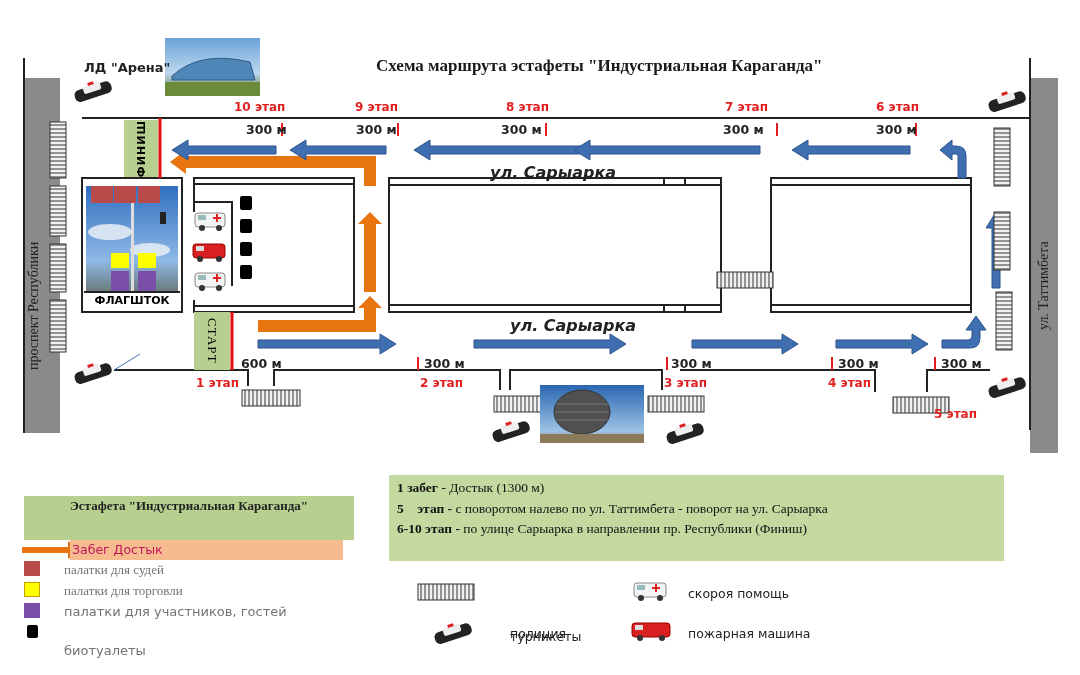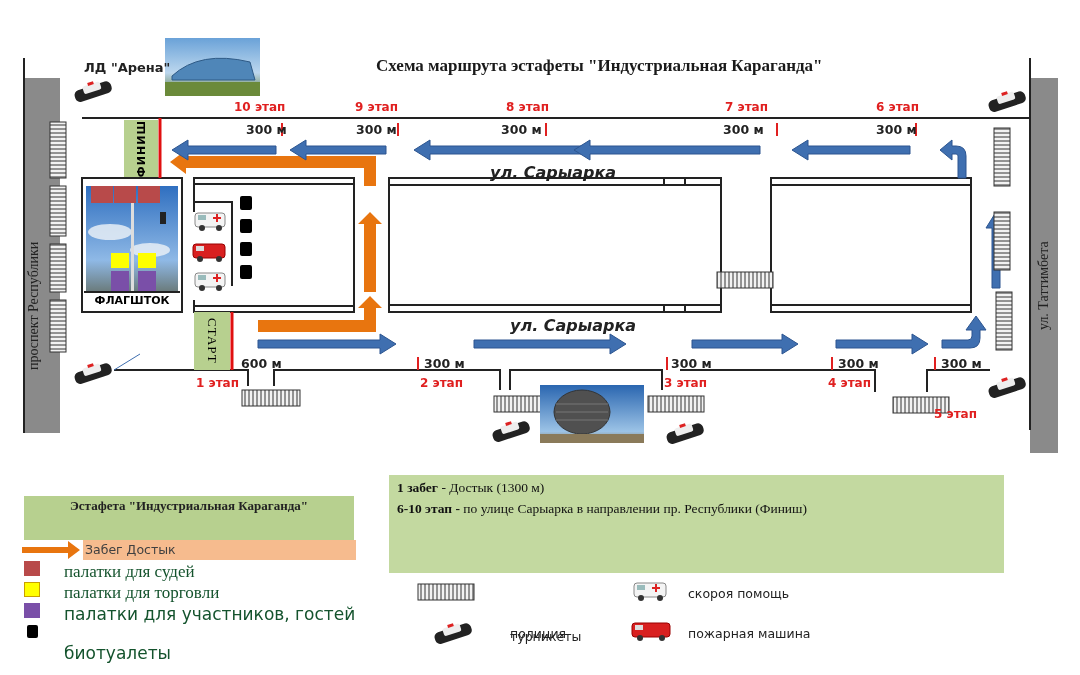--- a/index.html
+++ b/index.html
@@ -17,26 +17,26 @@
   .road-left-label { left: 26px; top: 150px; height: 220px; font-size: 14px; color: #222; }
   .road-right-label { left: 1036px; top: 180px; height: 150px; font-size: 14px; color: #222; }
   .finish-lbl { left: 124px; top: 120px; width: 34px; height: 57px; background: #b7d08f; display:flex; align-items:center; justify-content:center; }
   .finish-lbl span { writing-mode: vertical-rl; transform: rotate(180deg); font-size: 11px; font-weight: bold; letter-spacing: 1px; }
   .start-lbl { left: 194px; top: 312px; width: 36px; height: 58px; background: #b7d08f; display:flex; align-items:center; justify-content:center; }
   .start-lbl span { writing-mode: vertical-rl; font-size: 13px; font-family: "Liberation Serif", serif; letter-spacing: 1px; }
   .flag-lbl { left: 84px; top: 294px; width: 96px; text-align: center; font-size: 11px; font-weight: bold; }
 
   .legend-box { left: 24px; top: 496px; width: 330px; height: 44px; background: #b7d08f; text-align:center; }
   .legend-box div { font-family: "Liberation Serif", serif; font-weight: bold; font-size: 13px; color: #222; line-height: 20px; }
-  .legend-run { left: 83px; top: 540px; width: 271px; height: 20px; background: #f6bb8e; font-size: 12.5px; color: #404040; line-height: 20px; padding-left: 2px; }
-  .legend-item { left: 64px; font-size: 17px; color: #14532d; white-space: nowrap; }
+  .legend-run { left: 70px; top: 540px; width: 271px; height: 20px; background: #f6bb8e; font-size: 12.5px; color: #be185d; line-height: 20px; padding-left: 2px; }
+  .legend-item { left: 64px; font-size: 13px; color: #737373; white-space: nowrap; }
   .legend-item.serif { font-family: "Liberation Serif", serif; }
   .swatch { left: 24px; width: 16px; height: 15px; }
 
-  .desc-box { left: 389px; top: 475px; width: 615px; height: 98px; background: #c3d9a0; padding: 3px 8px; box-sizing: border-box; }
+  .desc-box { left: 389px; top: 475px; width: 615px; height: 86px; background: #c3d9a0; padding: 3px 8px; box-sizing: border-box; }
   .desc-line { font-family: "Liberation Serif", serif; font-size: 13.5px; color: #111; line-height: 20.5px; white-space: nowrap; }
   .desc-line b { font-weight: bold; }
 
   .icon-legend-label { font-size: 12.5px; color: #222; white-space: nowrap; }
 </style>
 </head>
 <body>
 
 <svg id="map" width="1080" height="675">
   <defs>
@@ -306,20 +306,21 @@
 <div class="abs legend-item serif" style="top:562px;">палатки для судей</div>
 <div class="abs swatch" style="top:582px;background:#ffff00;border:1px solid #c9a000;box-sizing:border-box;"></div>
 <div class="abs legend-item serif" style="top:583px;">палатки для торговли</div>
 <div class="abs swatch" style="top:603px;background:#7a4fa8;"></div>
 <div class="abs legend-item sans" style="top:604px;">палатки для участников, гостей</div>
 <div class="abs swatch" style="left:27px;top:625px;width:11px;height:13px;background:#000;border-radius:2px;"></div>
 <div class="abs legend-item sans" style="top:643px;text-align:right;">биотуалеты</div>
 
 <div class="abs desc-box">
   <div class="desc-line"><b>1 забег</b><span> - Достык (1300 м)</span></div>
+  <div class="desc-line"><b style="white-space:pre;">5    этап -</b><span> с поворотом налево по ул. Таттимбета - поворот на ул. Сарыарка</span></div>
   <div class="desc-line"><b>6-10 этап -</b><span> по улице Сарыарка в направлении пр. Республики (Финиш)</span></div>
 </div>
 
 <svg class="abs" style="left:416px;top:582px;" width="60" height="20">
   <rect x="2" y="2" width="56" height="16" fill="url(#turnPat)" stroke="#333"></rect>
 </svg>
 <div class="abs icon-legend-label sans" style="left:510px;top:586px;margin-top:43px;">турникеты</div>
 
 <svg class="abs" style="left:632px;top:578px;" width="40" height="26">
   <rect x="2" y="5" width="32" height="14" rx="3" fill="#f4f4f4" stroke="#888"></rect>

